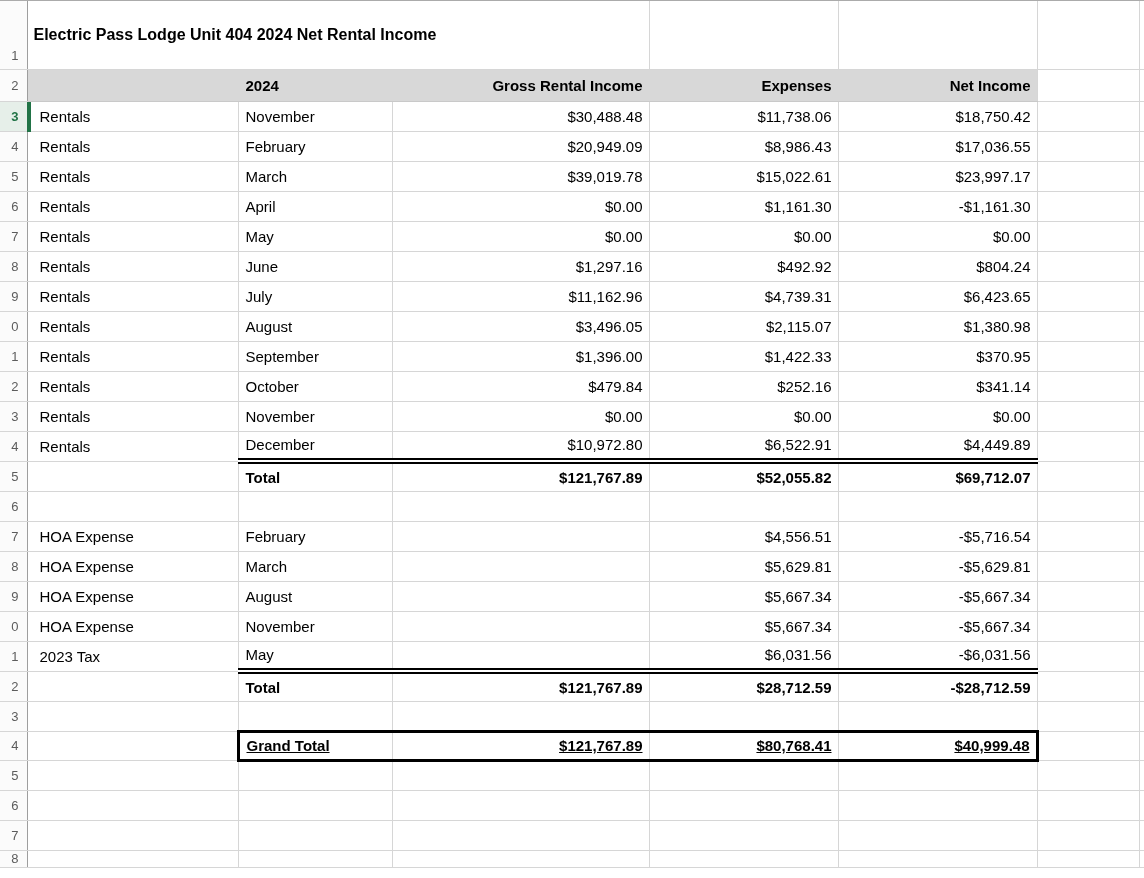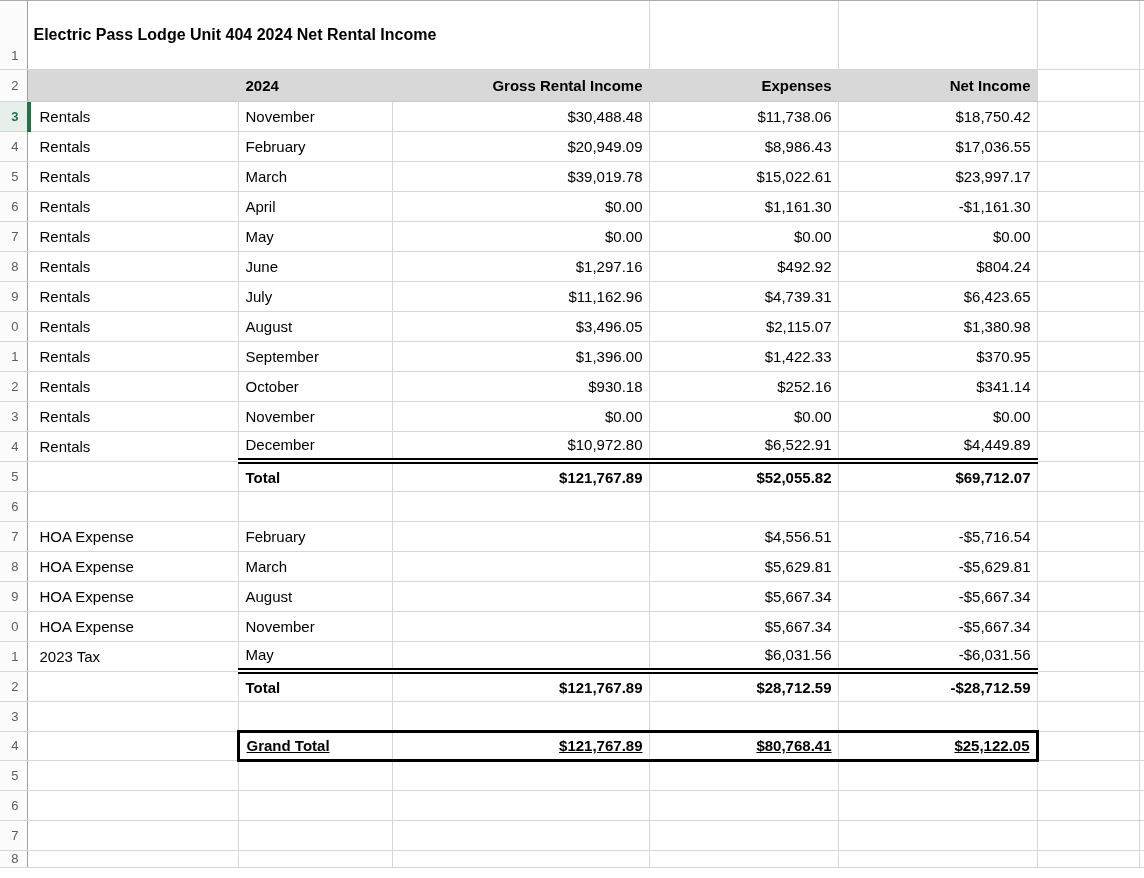--- a/index.html
+++ b/index.html
@@ -179,21 +179,21 @@
           <td class="num">$1,396.00</td>
           <td class="num">$1,422.33</td>
           <td class="num">$370.95</td>
           <td class="f"></td>
           <td class="g"></td>
         </tr>
         <tr class="k-data">
           <th class="rh">2</th>
           <td class="a">Rentals</td>
           <td class="b">October</td>
-          <td class="num">$930.18</td>
+          <td class="num">$479.84</td>
           <td class="num">$252.16</td>
           <td class="num">$341.14</td>
           <td class="f"></td>
           <td class="g"></td>
         </tr>
         <tr class="k-data">
           <th class="rh">3</th>
           <td class="a">Rentals</td>
           <td class="b">November</td>
           <td class="num">$0.00</td>
@@ -301,21 +301,21 @@
           <td class="num"></td>
           <td class="f"></td>
           <td class="g"></td>
         </tr>
         <tr class="k-grand">
           <th class="rh">4</th>
           <td class="a"></td>
           <td class="b bold gb gb-l">Grand Total</td>
           <td class="num bold gb">$121,767.89</td>
           <td class="num bold gb">$80,768.41</td>
-          <td class="num bold gb gb-r">$25,122.05</td>
+          <td class="num bold gb gb-r">$40,999.48</td>
           <td class="f"></td>
           <td class="g"></td>
         </tr>
         <tr class="k-blank">
           <th class="rh">5</th>
           <td class="a"></td>
           <td class="b"></td>
           <td class="num"></td>
           <td class="num"></td>
           <td class="num"></td>

